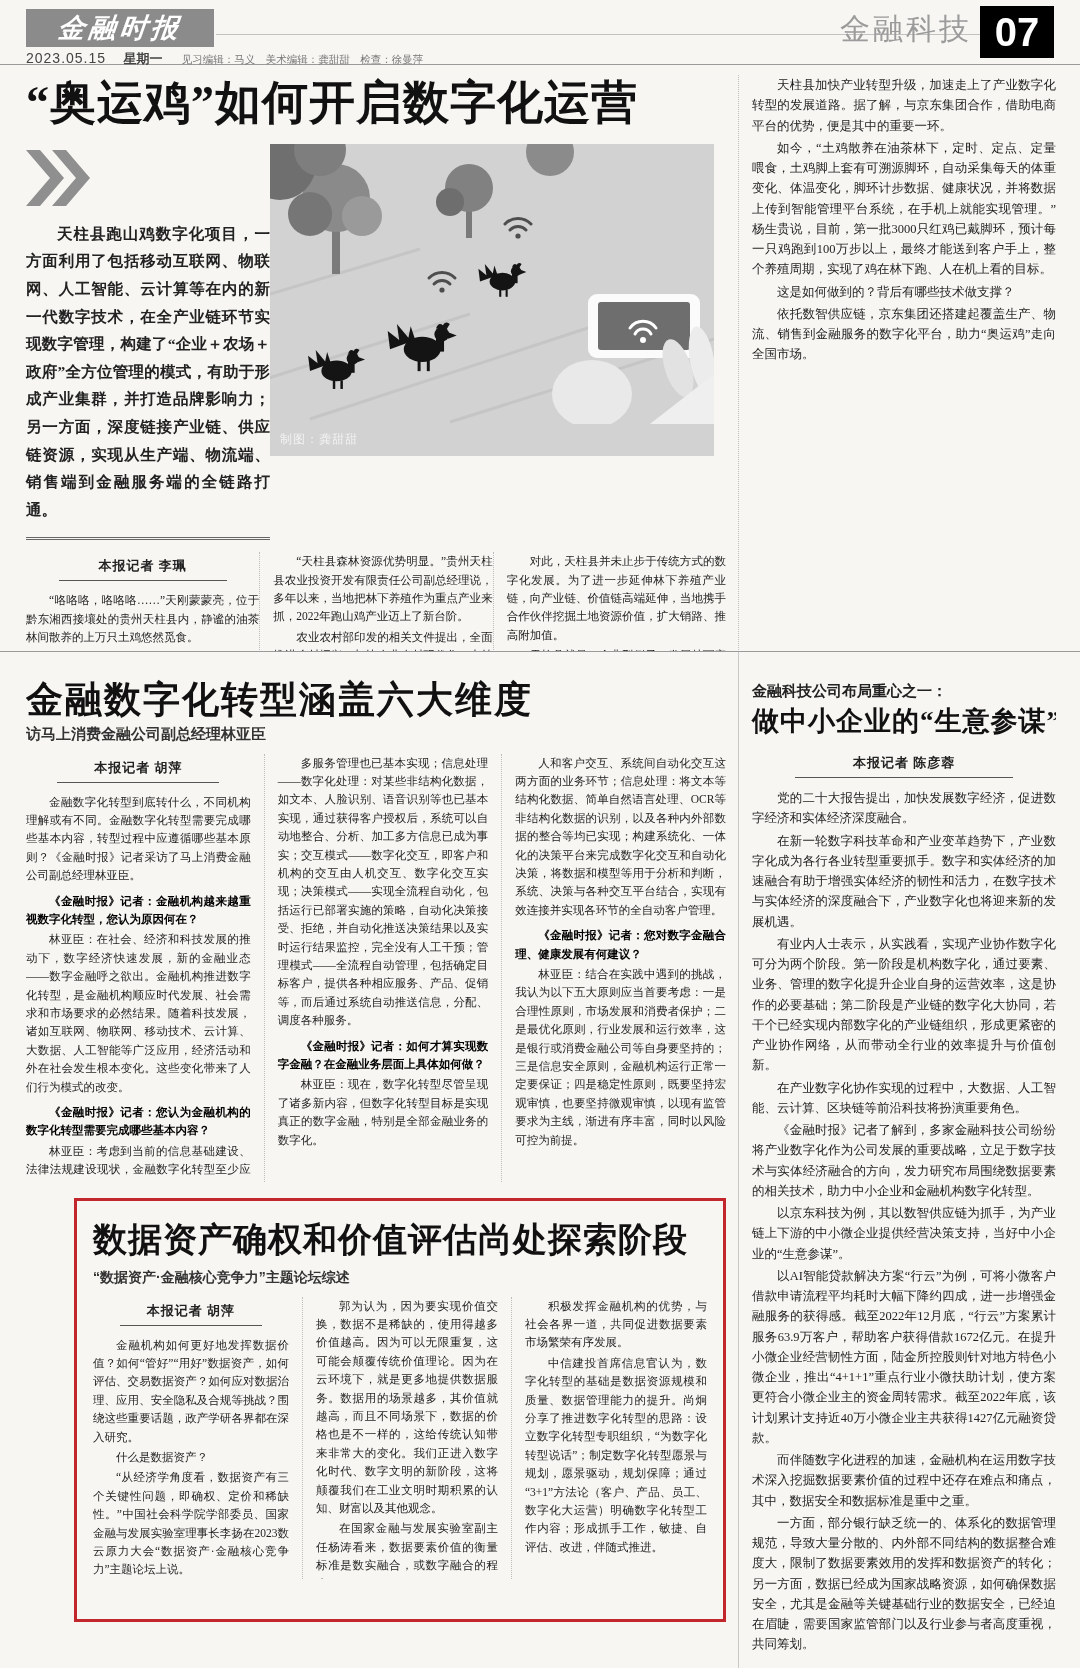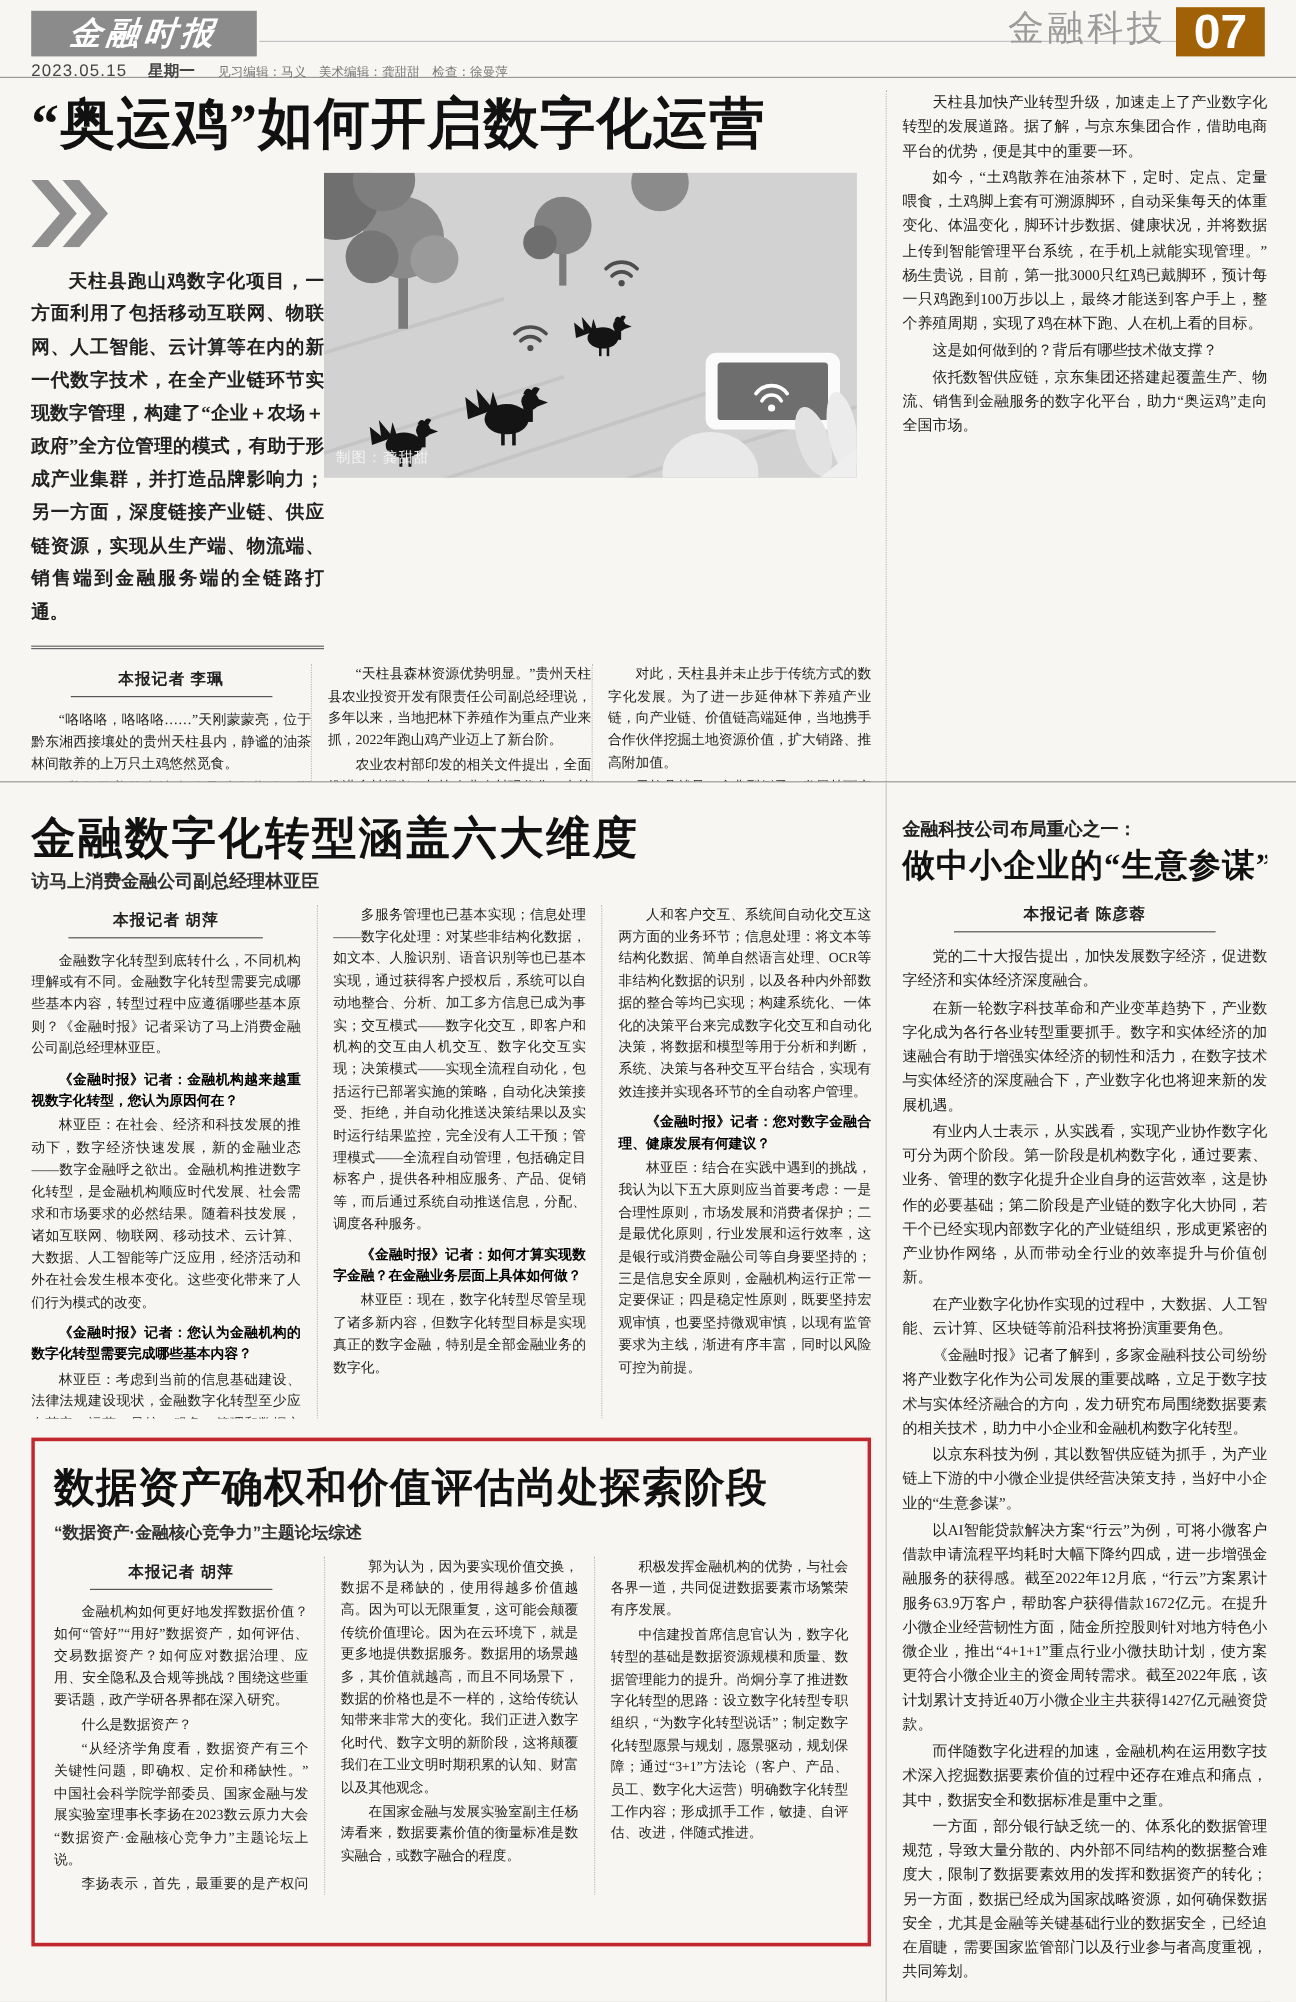--- a/index.html
+++ b/index.html
@@ -22,51 +22,51 @@
   .dateline{position:absolute;left:26px;top:50px;font-family:"Liberation Sans","DejaVu Sans",sans-serif;font-size:12px;color:#444;}
   .dateline .date{font-size:14px;letter-spacing:1px;margin-right:14px;}
   .dateline .weekday{font-size:13px;font-weight:700;margin-right:16px;}
   .dateline .staff{font-size:10.5px;color:#777;}
   .section-group{position:absolute;right:26px;top:6px;display:flex;align-items:center;}
   .section-name{
     font-family:"Liberation Sans","DejaVu Sans",sans-serif;font-size:30px;color:#9b9b9b;
     letter-spacing:3px;margin-right:8px;line-height:1;padding-bottom:6px;
   }
   .page-no-box{
-    width:74px;height:41px;background:#a16207;display:flex;align-items:center;justify-content:center;
+    width:74px;height:52px;background:#000000;display:flex;align-items:center;justify-content:center;
   }
   .page-no-box span{color:#fff;font-size:40px;font-weight:700;font-family:"Liberation Sans","DejaVu Sans",sans-serif;line-height:1;}
   
   .byline-block{width:72%;margin:4px auto 10px;text-align:center;border-bottom:1px solid #555;padding-bottom:5px;}
   .byline-block span{font-size:13px;font-weight:700;letter-spacing:1px;}
   .body-col p{font-size:11.5px;line-height:1.6;text-indent:2em;text-align:justify;margin:0 0 2px;color:#1e1e1e;}
   .body-col p.q{font-weight:700;margin-top:7px;color:#000;}
   .body-col{overflow:hidden;}
   .dotted-l{border-left:1px dotted #bdbdbd;padding-left:13px;}
   
   .section-a{display:grid;grid-template-columns:700px 318px;column-gap:12px;padding:10px 26px 6px;height:570px;overflow:hidden;}
   .top-headline{
     font-size:46px;font-weight:900;letter-spacing:1px;color:#111;line-height:1.15;
     margin:2px 0 14px;white-space:nowrap;
   }
   .top-content{display:grid;grid-template-columns:244px 444px;column-gap:0;}
   .lead-block{border-bottom:3px double #666;padding-bottom:14px;}
   .lead-text{font-size:15.5px;font-weight:700;line-height:1.78;text-indent:2em;text-align:justify;color:#222;margin-top:4px;}
-  .illus{position:relative;width:444px;height:254px;background:#d2d2d2;overflow:hidden;}
+  .illus{position:relative;width:444px;height:312px;background:#d2d2d2;overflow:hidden;}
   .illus-caption{position:absolute;left:10px;bottom:8px;color:#f2f2f2;font-size:12px;font-family:"Liberation Sans","DejaVu Sans",sans-serif;letter-spacing:1px;}
   .top-cols{display:grid;grid-template-columns:1fr 1fr 1fr;margin-top:12px;height:178px;overflow:hidden;}
   .rail-a{border-left:1px dotted #bdbdbd;padding-left:13px;overflow:hidden;}
   .rail-a p,.rail-b p{font-size:12.5px;line-height:1.62;text-indent:2em;text-align:justify;margin:0 0 2px;color:#1e1e1e;}
   
   .section-b{display:grid;grid-template-columns:700px 318px;column-gap:12px;padding:0 26px;border-top:1px solid #9a9a9a;height:1025px;overflow:hidden;}
   .b-left{padding-top:22px;overflow:hidden;}
   .mid-headline{font-size:37px;font-weight:900;letter-spacing:2px;color:#111;line-height:1.1;margin:6px 0 4px;white-space:nowrap;}
   .mid-subhead{font-family:"Liberation Sans","DejaVu Sans",sans-serif;font-size:15px;font-weight:700;color:#333;margin-bottom:10px;}
   .mid-cols{display:grid;grid-template-columns:1fr 1fr 1fr;column-gap:13px;height:428px;overflow:hidden;}
-  .forum-box{margin-top:16px;border:3px solid #c2272d;padding:16px 16px 12px;height:424px;box-sizing:border-box;overflow:hidden;background:#f7f6f3;}
+  .forum-box{margin-top:16px;border:3px solid #c2272d;padding:16px 16px 12px;height:424px;box-sizing:border-box;overflow:hidden;background:#f7f6f3;margin-left:48px;}
   .forum-headline{font-size:34px;font-weight:900;letter-spacing:1px;color:#111;margin:0 0 6px;white-space:nowrap;}
   .forum-subhead{font-family:"Liberation Sans","DejaVu Sans",sans-serif;font-size:14px;font-weight:700;color:#333;margin-bottom:10px;}
   .forum-cols{display:grid;grid-template-columns:1fr 1fr 1fr;column-gap:13px;height:282px;overflow:hidden;}
   .rail-b{border-left:1px solid #c9c9c9;padding-left:13px;padding-top:30px;overflow:hidden;}
   .rail-kicker{font-family:"Liberation Sans","DejaVu Sans",sans-serif;font-size:15px;font-weight:700;color:#222;margin:0 0 2px;}
   .rail-headline{font-size:27px;font-weight:900;letter-spacing:1px;color:#111;margin:0 0 14px;white-space:nowrap;text-align:center;}
   .chevron{margin:6px 0 6px;}
 </style>
 </head>
 <body>

